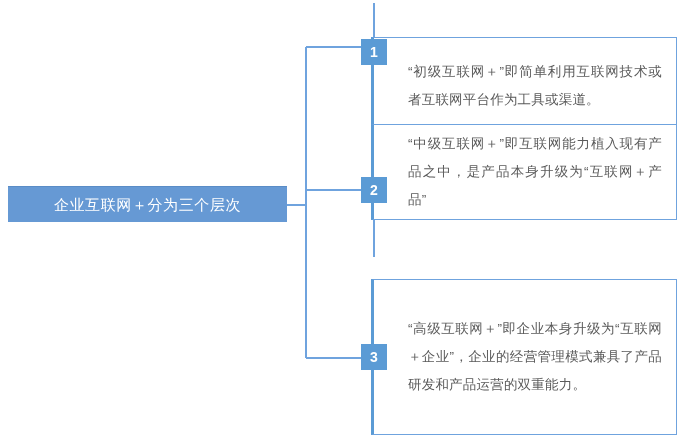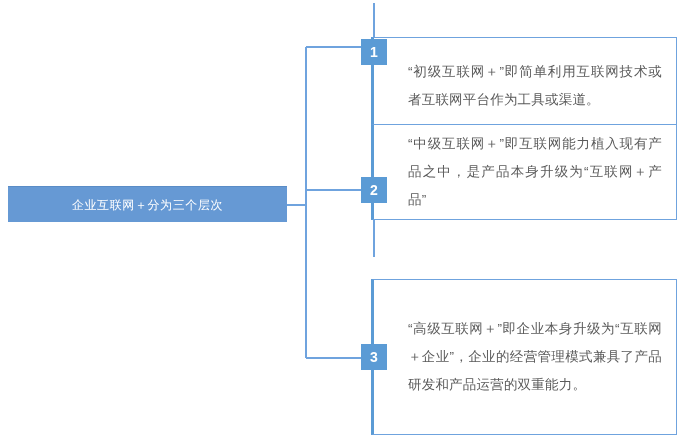--- a/index.html
+++ b/index.html
@@ -31,21 +31,21 @@
     height: 36px;
     background: #6699d4;
     border-top: 1px solid #5a8cc6;
     box-sizing: border-box;
     display: flex;
     align-items: center;
     justify-content: center;
   }
   .root-label {
     color: #ffffff;
-    font-size: 12px;
+    font-size: 15px;
     letter-spacing: 0.6px;
     white-space: nowrap;
     line-height: 1;
   }
 
   
   .connector-svg {
     position: absolute;
     left: 0; top: 0;
     width: 684px;

